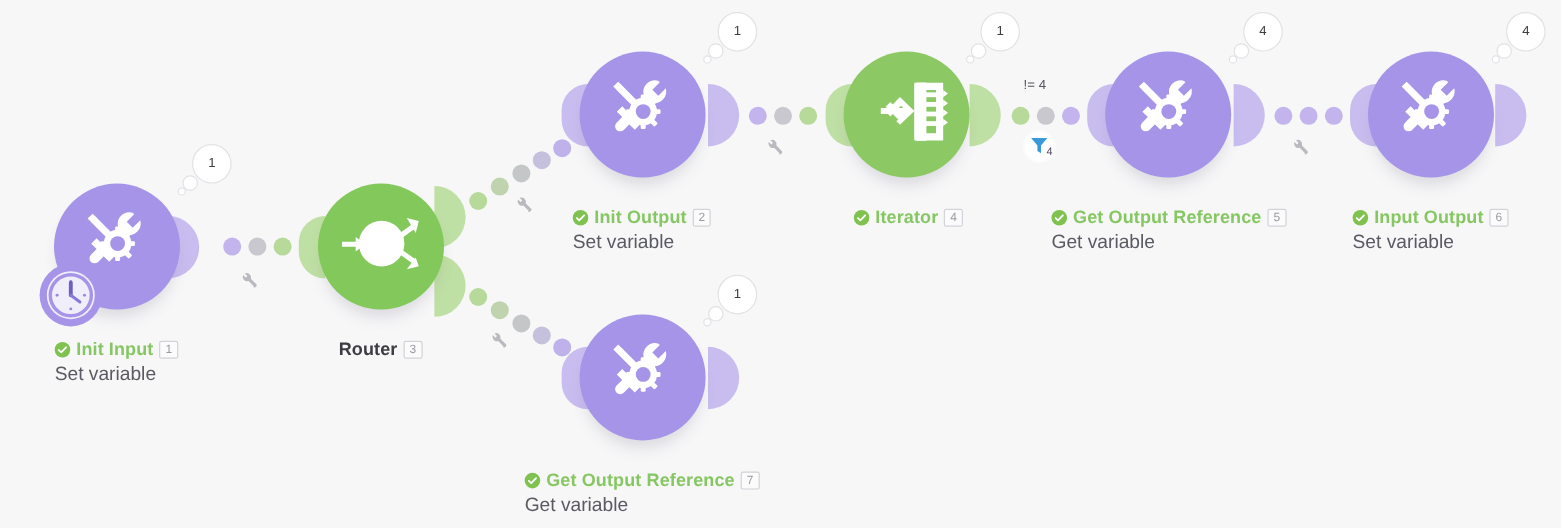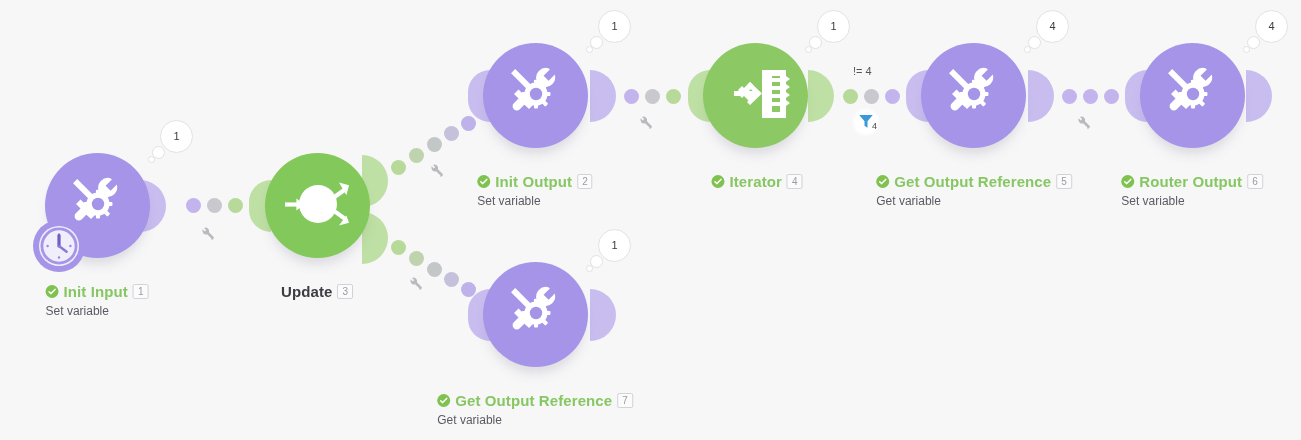--- a/index.html
+++ b/index.html
@@ -57,21 +57,21 @@
   .lbl-row{display:flex;align-items:center;justify-content:center;gap:5px;}
   .check{width:13px;height:13px;border-radius:50%;background:#7fc24f;
          display:inline-flex;align-items:center;justify-content:center;flex:0 0 auto;}
   .check svg{display:block;}
   .lbl-text{font-size:15px;font-weight:bold;color:#87c763;letter-spacing:.1px;}
   .lbl-text.dark{color:#3c3c42;}
   .idbox{
     font-size:10px;color:#9a9aa2;border:1px solid #d2d2d8;background:#fbfbfc;
     border-radius:2px;padding:0px 4px;line-height:13px;display:inline-block;
   }
-  .sub{font-size:12px;color:#5a5a62;margin-top:4px;}
+  .sub{font-size:16px;color:#5a5a62;margin-top:4px;}
 
   
   .filter-badge{position:absolute;}
   .filter-badge .glow{
     position:absolute;left:0;top:0;width:28px;height:28px;border-radius:50%;
     background:radial-gradient(circle,#fff 55%,rgba(255,255,255,0) 78%);
   }
   .filter-badge .funnel{position:absolute;left:5px;top:4px;}
   .filter-badge .fnum{position:absolute;left:20px;top:13px;font-size:9px;color:#4a4a52;}
   .filter-label{position:absolute;font-size:11px;color:#55555c;white-space:nowrap;}
@@ -234,21 +234,21 @@
             <path d="M56.5 35.5 L69 26.5 l2.6 3.4 -12.5 9z"></path>
             <path d="M64 21.6 L74 24.2 L71.4 34.2z"></path>
             <path d="M58.9 47.2 L71.4 56.2 l-2.6 3.4 -12.5 -9z"></path>
             <path d="M74 61.8 L64 64.4 L71.4 54.5z"></path>
           </g>
         </svg>
       </span>
     </div>
     <div class="label" style="left:317px;top:283px;">
       <div class="lbl-row">
-        <span class="lbl-text dark">Update</span>
+        <span class="lbl-text dark">Router</span>
         <span class="idbox">3</span>
       </div>
     </div>
   </div>
 
   <div class="node">
     <div class="half left" style="left:468px;top:70px;width:22px;height:52px;">
         <i class="ph"></i>
       </div>
     <div class="half right" style="left:590px;top:70px;width:26px;height:52px;">
@@ -429,21 +429,21 @@
           <span class="num">4</span>
         </span>
     </div>
     <div class="label" style="left:1192px;top:173px;">
       <div class="lbl-row">
         <span class="check">
           <svg width="9" height="9" viewBox="0 0 12 12">
               <path d="M2 6.3 L4.6 8.8 L10 3.2" fill="none" stroke="#fff" stroke-width="2" stroke-linecap="round" stroke-linejoin="round"></path>
             </svg>
         </span>
-        <span class="lbl-text">Router Output</span>
+        <span class="lbl-text">Input Output</span>
         <span class="idbox">6</span>
       </div>
       <div class="sub">Set variable</div>
     </div>
   </div>
 
   <div class="node">
     <div class="half left" style="left:468px;top:289px;width:22px;height:52px;">
         <i class="ph"></i>
       </div>

